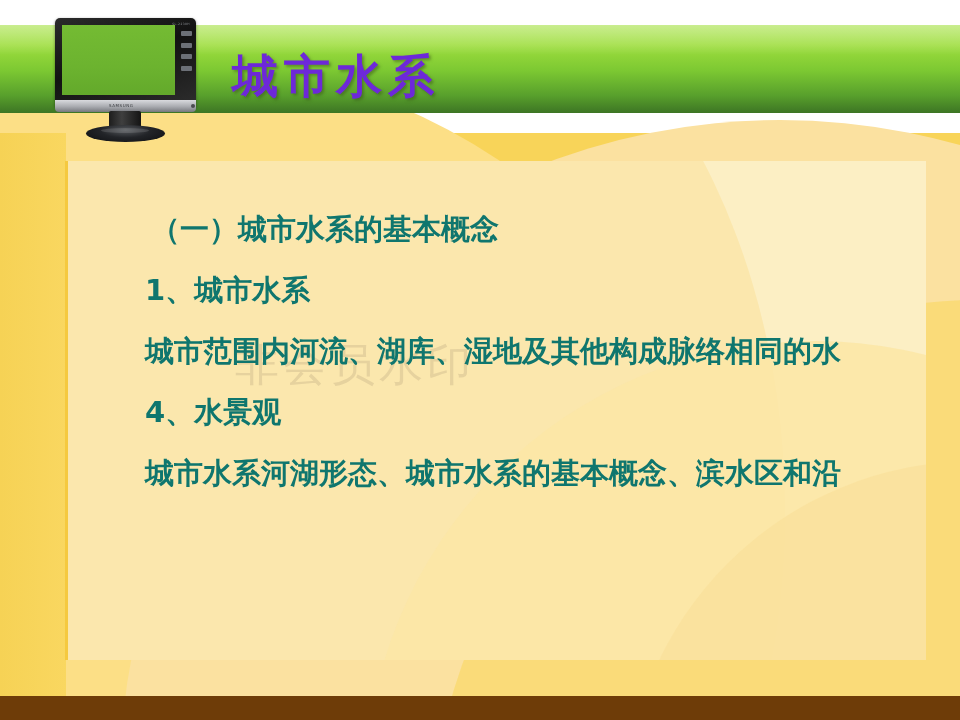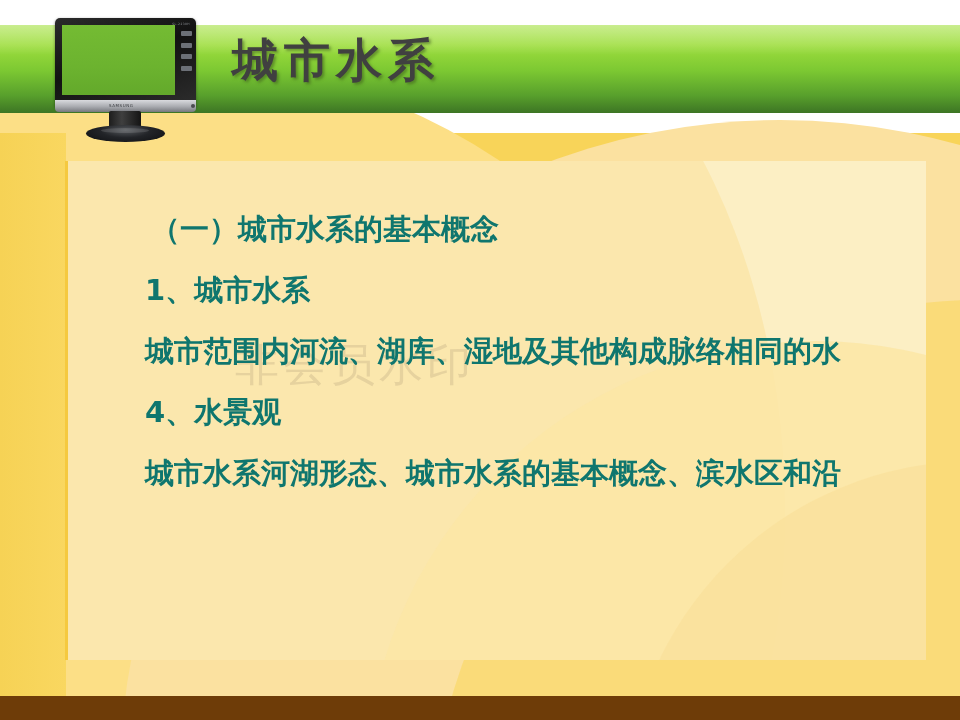--- a/index.html
+++ b/index.html
@@ -72,25 +72,25 @@
         #3d7524 100%);
   }
   .header-band-gloss {
     position: absolute;
     left: 0; top: 25px;
     width: 960px; height: 30px;
     background: linear-gradient(180deg, rgba(255,255,255,.38), rgba(255,255,255,0));
   }
   .title {
     position: absolute;
-    left: 232px; top: 28px;
+    left: 232px; top: 44px;
     font-size: 46px;
     line-height: 64px;
     font-weight: bold;
-    color: #404040;
+    color: #6d28d9;
     letter-spacing: 6px;
     text-shadow: 2px 2px 3px rgba(60,90,30,.55);
     white-space: nowrap;
   }
 
   
   .monitor { position: absolute; left: 55px; top: 18px; width: 148px; height: 120px; }
   .mon-bezel {
     position: absolute; left: 0; top: 0; width: 141px; height: 90px;
     background: linear-gradient(160deg,#2b2b2b 0%,#121212 45%,#2e2e2e 100%);

